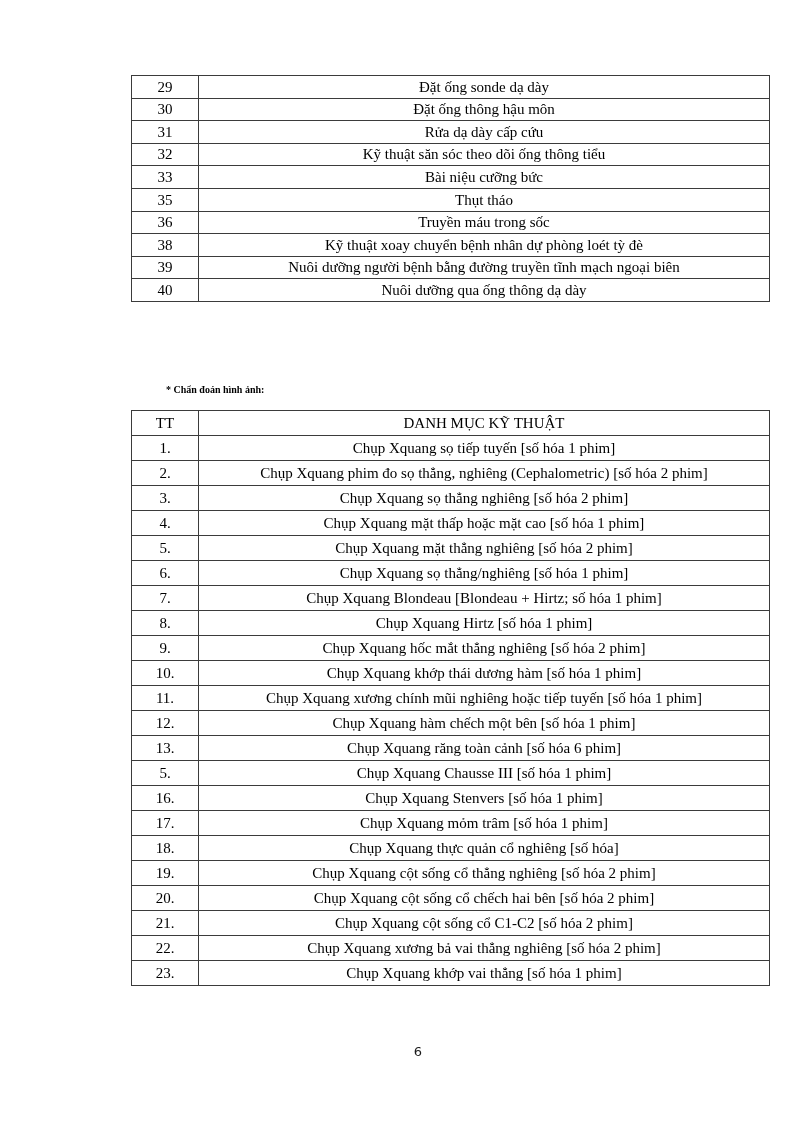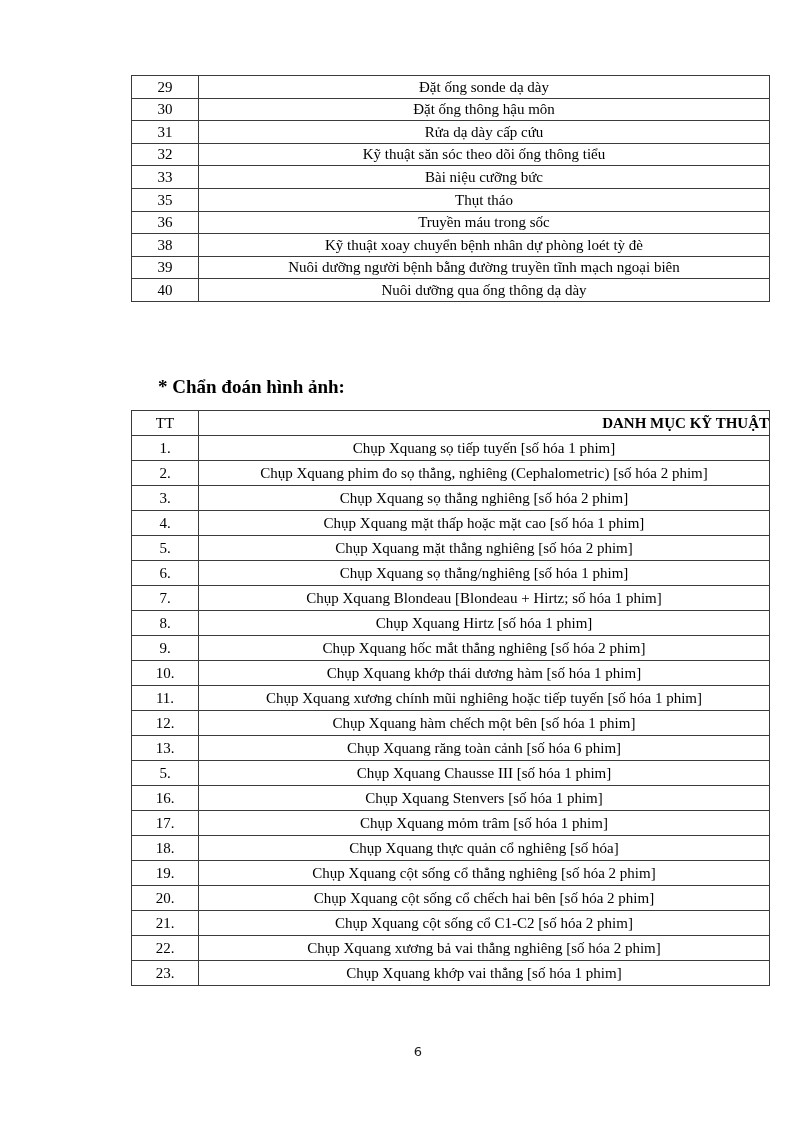--- a/index.html
+++ b/index.html
@@ -41,37 +41,37 @@
   .tbl-imaging td, .tbl-imaging th { height: 24px; }
   .col-tt {
     width: 66px;
     text-align: center;
   }
   .col-name {
     text-align: center;
     padding-left: 7px;
   }
   .tbl-imaging th.col-name {
-    text-align: right;
-    font-weight: bold;
+    text-align: center;
+    font-weight: normal;
     padding-left: 0;
   }
   .tbl-imaging th.col-tt {
     font-weight: normal;
   }
   .section-cell {
     font-weight: bold;
     padding-left: 26px;
   }
   .doc-heading {
     position: absolute;
     left: 158px;
     top: 376px;
-    margin: 0;
-    font-size: 19px;
+    margin: 8px;
+    font-size: 10px;
     font-weight: bold;
   }
   .page-number {
     position: absolute;
     top: 1044px;
     left: 0;
     width: 836px;
     text-align: center;
     font-family: "DejaVu Sans", sans-serif;
     font-size: 13px;

